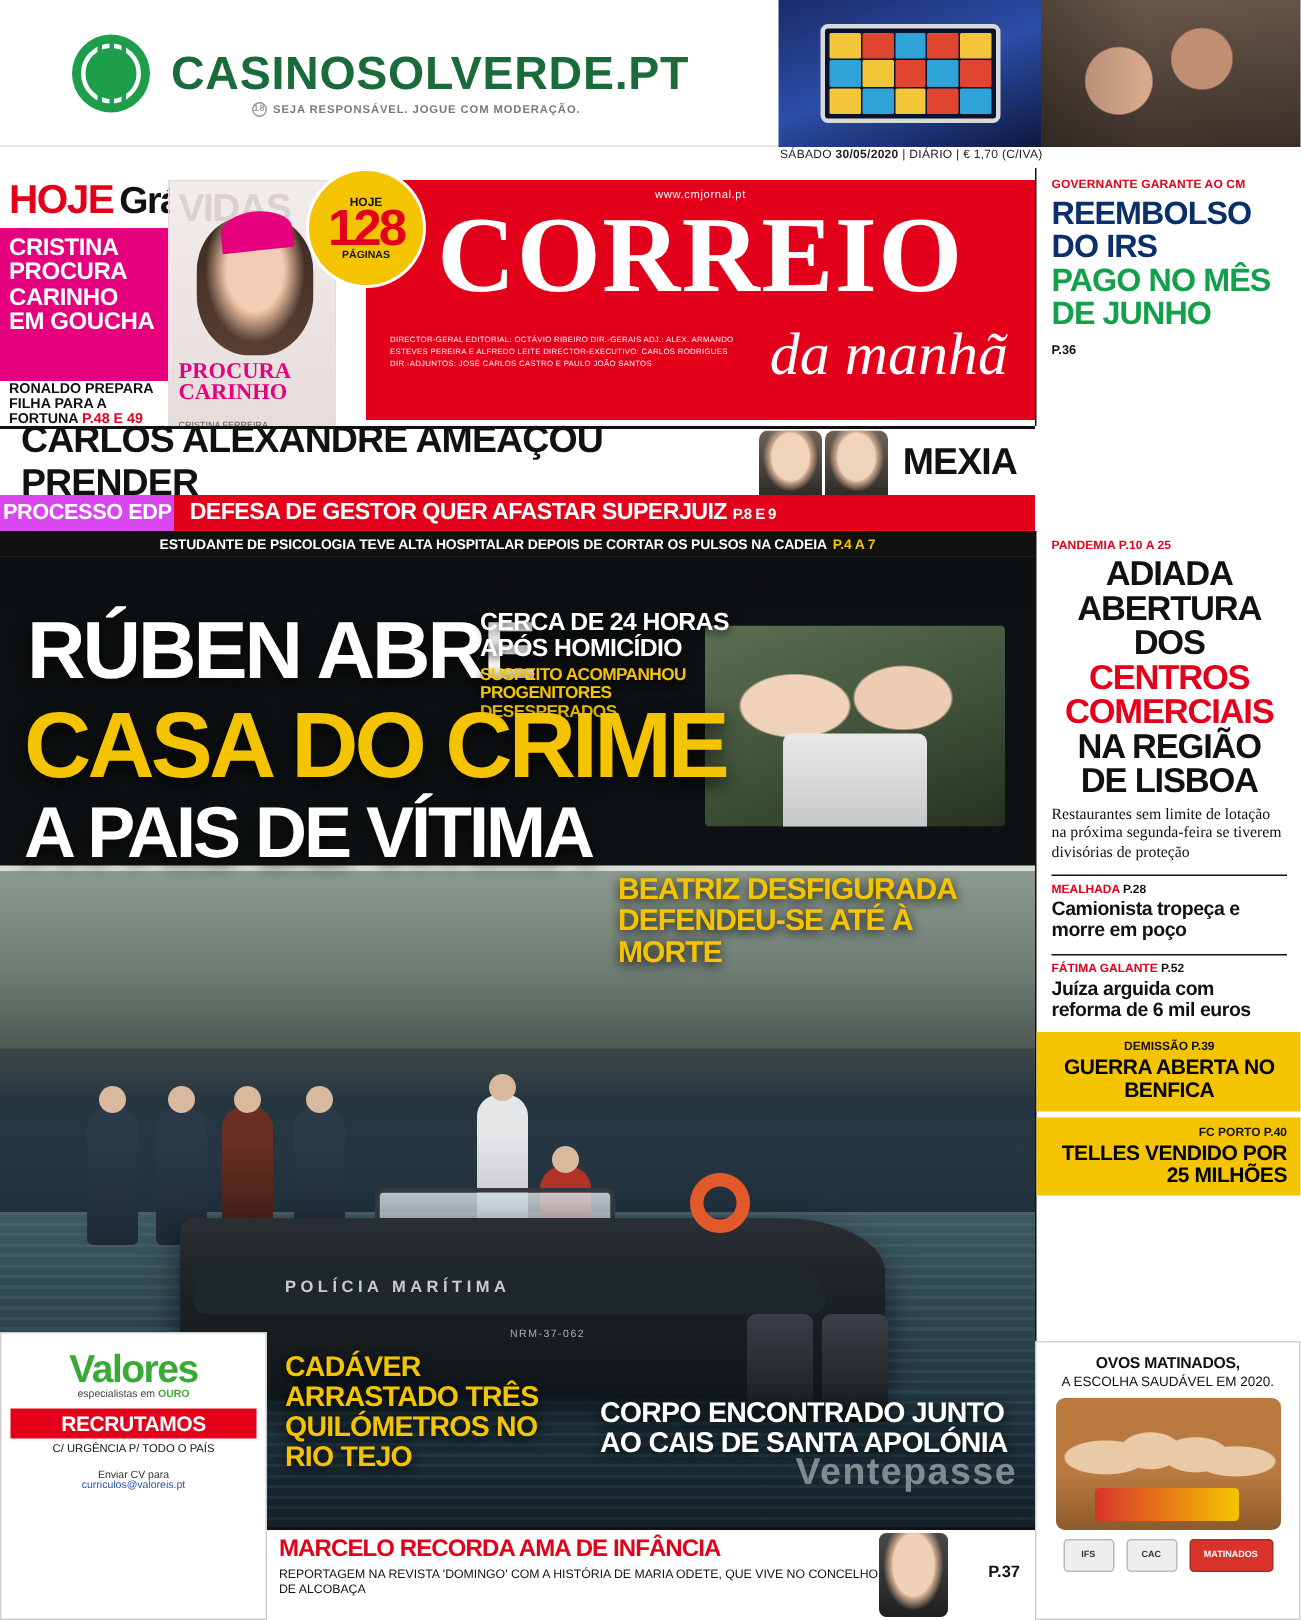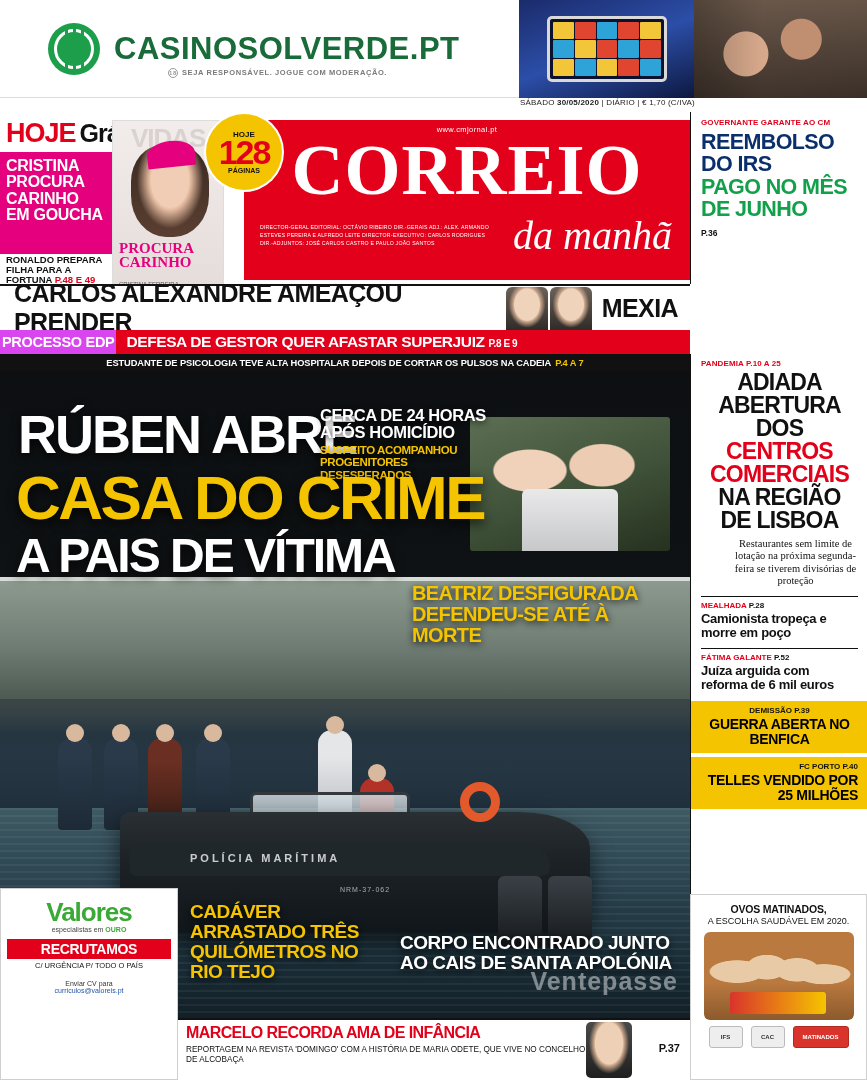--- a/index.html
+++ b/index.html
@@ -102,21 +102,21 @@
     color: #111; font-size: 9.5px; font-weight: bold; line-height: 1.05; padding: 1px 4px 0 6px;
   }
   .ronaldo-block .pg { color: #e2001a; }
 
   .mag-cover {
     position: absolute; left: 112px; top: 8px; width: 112px; height: 176px;
     background: linear-gradient(#f2eceb,#e4dcd9);
     overflow: hidden; border: 1px solid #ddd;
   }
   .mag-cover .vidas {
-    position: absolute; top: 2px; left: 18px; font-size: 26px; font-weight: bold;
+    position: absolute; top: 2px; left: 6px; font-size: 26px; font-weight: bold;
     color: #d9d2cf; letter-spacing: -1px;
   }
   .mag-face {
     position: absolute; left: 18px; top: 24px; width: 78px; height: 92px;
     background: radial-gradient(ellipse at 50% 38%, #f0cdb4 0 34%, #e0b79c 38%, transparent 60%),
                 linear-gradient(#3a2a22, #5a3f31);
     border-radius: 40% 40% 45% 45%;
   }
   .mag-face::before {
     content:""; position:absolute; left:16px; top:-4px; width:48px; height:26px;
@@ -356,21 +356,21 @@
     background: #fff; border-left: 1px solid #111; padding: 5px 9px 0 10px;
   }
   .rc-kicker { font-size: 8px; font-weight: bold; color: #e2001a; letter-spacing: .1px; }
   .rc-title {
     margin-top: 3px; font-size: 23px; font-weight: bold; line-height: 1.0;
     color: #111; letter-spacing: -.8px; text-align: center;
   }
   .rc-title .red { color: #e2001a; }
   .rc-body {
     margin-top: 6px; font-size: 10.5px; line-height: 1.18; color: #111;
-    text-align: center; font-family: "Liberation Serif", serif; margin-left: 32px;
+    text-align: left; font-family: "Liberation Serif", serif;
   }
   .rc-rule { border-top: 1px solid #111; margin: 8px 0 4px; }
   .rc-sub-kicker { font-size: 8px; font-weight: bold; color: #e2001a; }
   .rc-sub-kicker .pg { color: #111; }
   .rc-sub-title {
     font-size: 13px; font-weight: bold; line-height: 1.1; margin-top: 2px; color: #111;
     letter-spacing: -.3px;
   }
   .rc-yellow {
     background: #f5c400; margin: 8px -9px 0 -10px; padding: 5px 9px 6px 10px;

